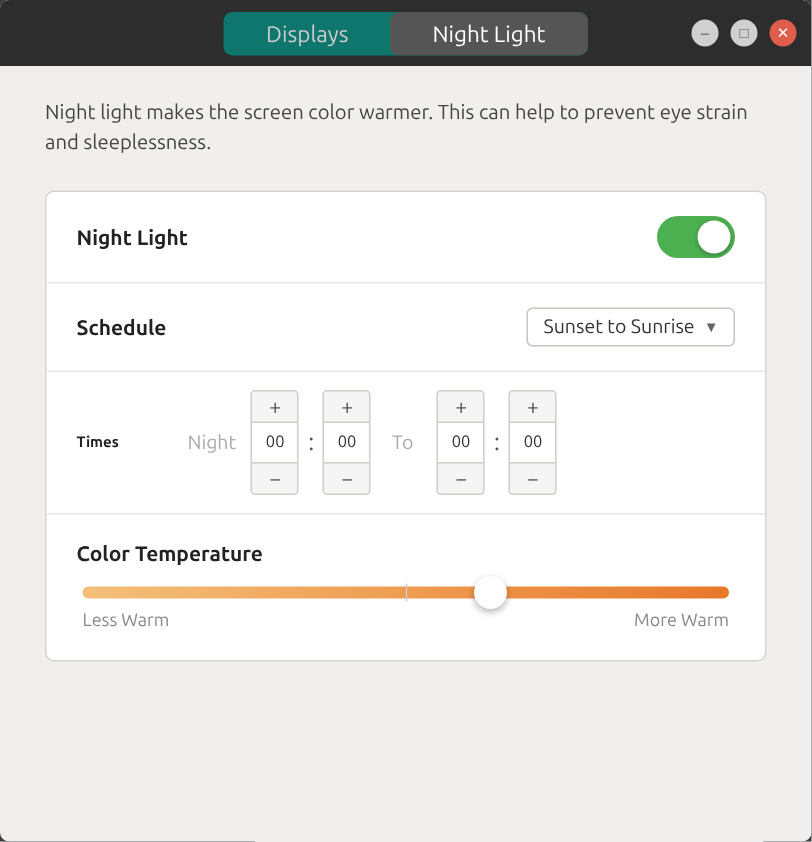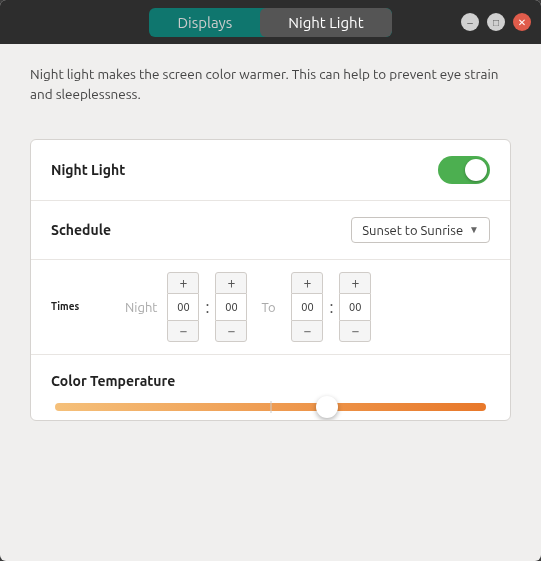--- a/index.html
+++ b/index.html
@@ -69,21 +69,21 @@
       font-size: 10px;
       color: rgba(0,0,0,0.6);
     }
     .wc-min { background: #d0d0d0; }
     .wc-max { background: #d0d0d0; }
     .wc-close { background: #e05c4b; color: #fff; }
     .content {
       padding: 20px 30px 30px 30px;
       display: flex;
       flex-direction: column;
-      gap: 12px;
+      gap: 0;
       justify-content: center;
     }
     .description {
       font-size: 13.5px;
       color: #444;
       line-height: 1.5;
       margin-bottom: 22px;
     }
     .settings-card {
       background: #fff;
@@ -217,21 +217,21 @@
       justify-content: center;
       background: #fff;
     }
     .time-colon {
       font-size: 16px;
       color: #555;
       margin: 0 2px;
     }
     
     .color-temp-row {
-      padding: 18px 20px 9px 20px;
+      padding: 18px 20px 20px 20px;
     }
     .color-temp-label {
       font-size: 14px;
       font-weight: 600;
       color: #222;
       margin-bottom: 14px;
     }
     .slider-container {
       position: relative;
       margin: 0 4px;
@@ -353,17 +353,21 @@
         </div>
       </div>
 
       <div class="color-temp-row">
         <div class="color-temp-label">Color Temperature</div>
         <div class="slider-container">
           <div class="slider-track">
             <div class="slider-tick"></div>
             <div class="slider-thumb"></div>
           </div>
+          <div class="slider-labels">
+            <span class="slider-label">Less Warm</span>
+            <span class="slider-label">More Warm</span>
+          </div>
         </div>
       </div>
     </div>
   </div>
 </div>
 
 </body></html>

